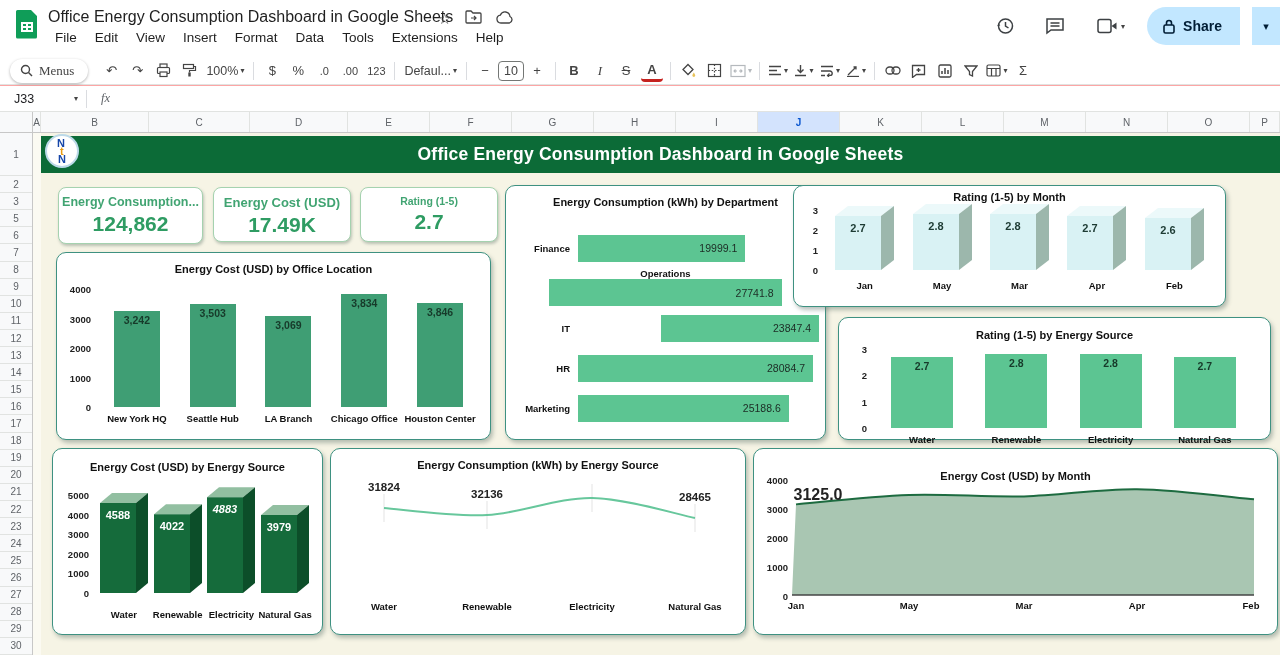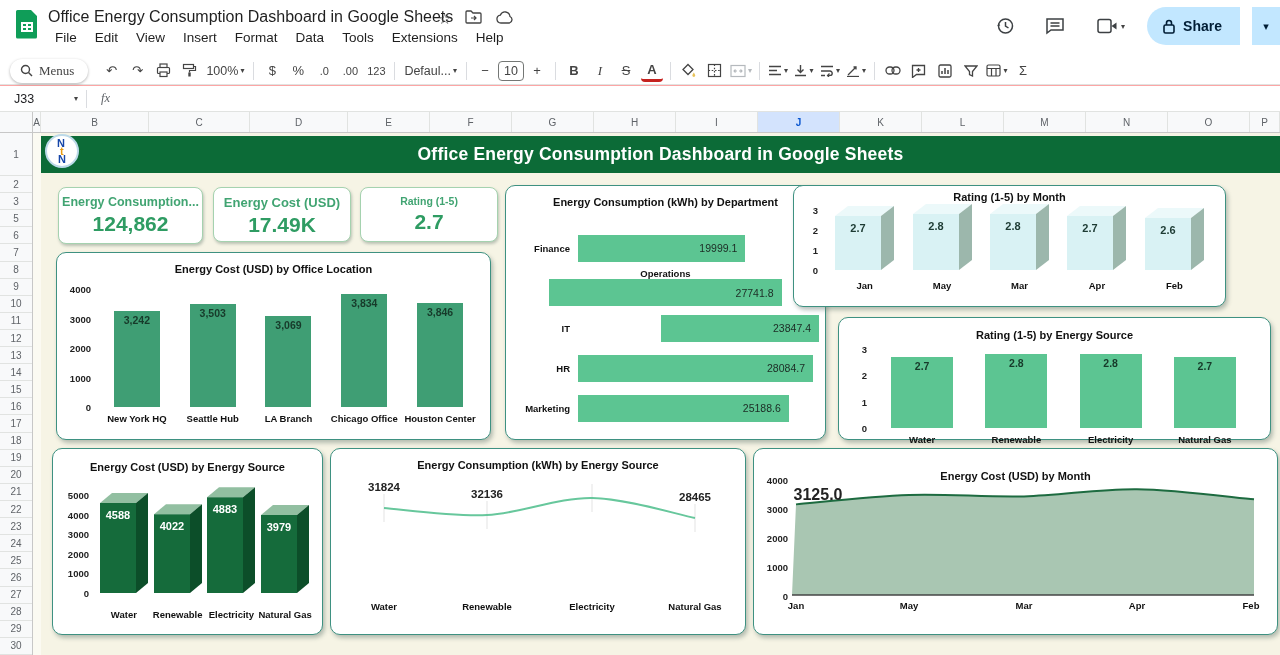--- a/index.html
+++ b/index.html
@@ -548,21 +548,21 @@
               </svg>
             </div>
             <div style="flex: 1 1 0%; display: flex; align-items: flex-end; justify-content: center; height: 100%;">
               <svg width="48" height="108">
                 <polygon points="0,29.168800000000005 12,19.168800000000005 48,19.168800000000005 36,29.168800000000005" fill="#92bfa1"></polygon>
                 <polygon points="36,29.168800000000005 48,19.168800000000005 48,98 36,108" fill="#0c4e29"></polygon>
                 <polygon points="0,29.168800000000005 36,29.168800000000005 36,108 0,108" fill="#156b3b"></polygon>
                 <text x="18" y="45.168800000000005" text-anchor="middle" font-size="11" font-weight="bold" fill="#ffffff">4022</text>
               </svg>
             </div>
-            <div style="flex: 1 1 0%; display: flex; align-items: center; justify-content: center; height: 100%;">
+            <div style="flex: 1 1 0%; display: flex; align-items: center; justify-content: center; height: 100%; font-style: italic;">
               <svg width="48" height="108">
                 <polygon points="0,12.293199999999999 12,2.293199999999999 48,2.293199999999999 36,12.293199999999999" fill="#92bfa1"></polygon>
                 <polygon points="36,12.293199999999999 48,2.293199999999999 48,98 36,108" fill="#0c4e29"></polygon>
                 <polygon points="0,12.293199999999999 36,12.293199999999999 36,108 0,108" fill="#156b3b"></polygon>
                 <text x="18" y="28.2932" text-anchor="middle" font-size="11" font-weight="bold" fill="#ffffff">4883</text>
               </svg>
             </div>
             <div style="flex: 1 1 0%; display: flex; align-items: flex-end; justify-content: center; height: 100%;">
               <svg width="48" height="108">
                 <polygon points="0,30.0116 12,20.0116 48,20.0116 36,30.0116" fill="#92bfa1"></polygon>

